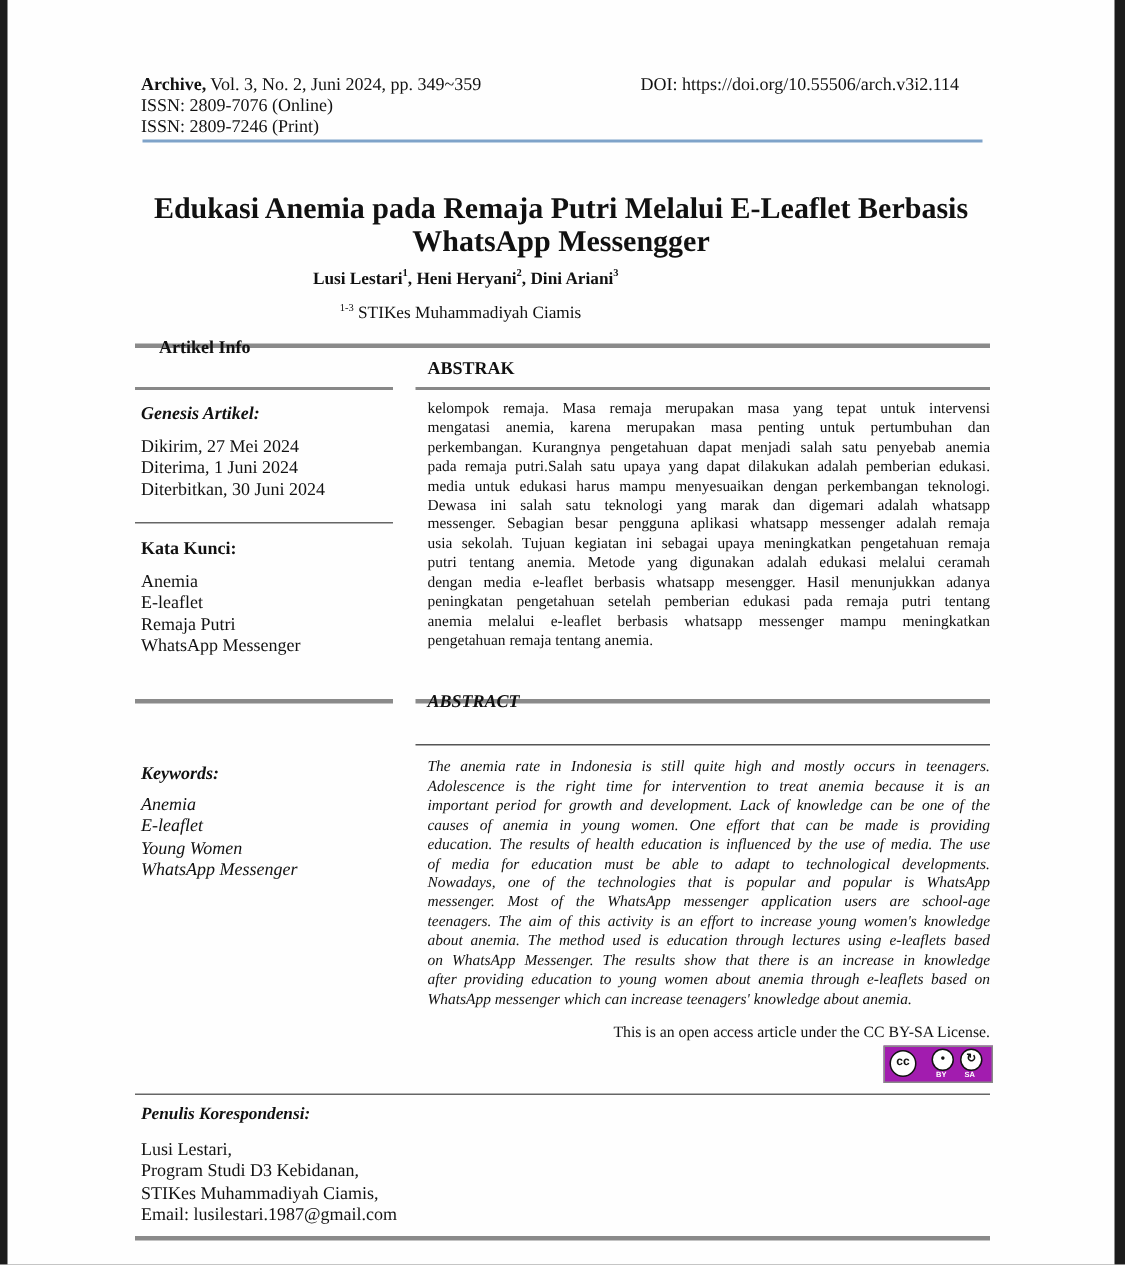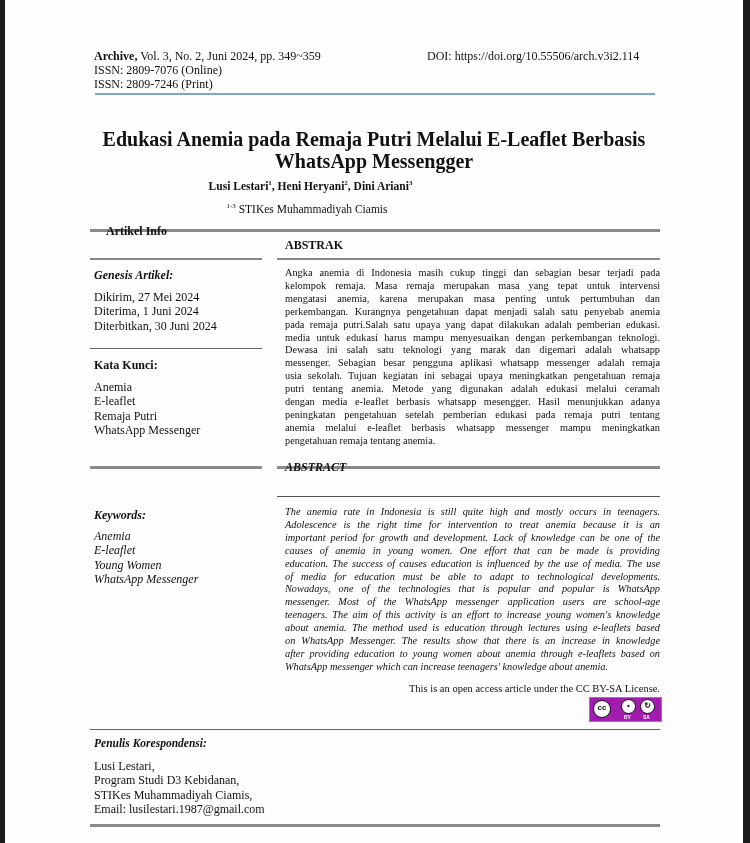--- a/index.html
+++ b/index.html
@@ -70,21 +70,20 @@
   <div class="abs italic" style="left:89px; top:529px;">
     <div class="line">Anemia</div>
     <div class="line">E-leaflet</div>
     <div class="line">Young Women</div>
     <div class="line">WhatsApp Messenger</div>
   </div>
 
   <div class="abs sec" style="left:280px; top:238px;">ABSTRAK</div>
   <div class="hr thin" style="left:272px; top:258px; width:383px;"></div>
   <div class="abs body-text" id="abstrak-body" style="left:280px; top:267px; width:375px;">
-      <div style="text-align: justify; text-align-last: justify;">Angka anemia di Indonesia masih cukup tinggi dan sebagian besar terjadi pada</div>
       <div style="text-align: justify; text-align-last: justify;">kelompok remaja. Masa remaja merupakan masa yang tepat untuk intervensi</div>
       <div style="text-align: justify; text-align-last: justify;">mengatasi anemia, karena merupakan masa penting untuk pertumbuhan dan</div>
       <div style="text-align: justify; text-align-last: justify;">perkembangan. Kurangnya pengetahuan dapat menjadi salah satu penyebab anemia</div>
       <div style="text-align: justify; text-align-last: justify;">pada remaja putri.Salah satu upaya yang dapat dilakukan adalah pemberian edukasi.</div>
       <div style="text-align: justify; text-align-last: justify;">media untuk edukasi harus mampu menyesuaikan dengan perkembangan teknologi.</div>
       <div style="text-align: justify; text-align-last: justify;">Dewasa ini salah satu teknologi yang marak dan digemari adalah whatsapp</div>
       <div style="text-align: justify; text-align-last: justify;">messenger. Sebagian besar pengguna aplikasi whatsapp messenger adalah remaja</div>
       <div style="text-align: justify; text-align-last: justify;">usia sekolah. Tujuan kegiatan ini sebagai upaya meningkatkan pengetahuan remaja</div>
       <div style="text-align: justify; text-align-last: justify;">putri tentang anemia. Metode yang digunakan adalah edukasi melalui ceramah</div>
       <div style="text-align: justify; text-align-last: justify;">dengan media e-leaflet berbasis whatsapp mesengger. Hasil menunjukkan adanya</div>
@@ -94,21 +93,21 @@
     </div>
   <div class="hr thick" style="left:272px; top:466px; width:383px;"></div>
 
   <div class="abs sub" style="left:280px; top:460px;">ABSTRACT</div>
   <div class="hr" style="left:272px; top:496px; width:383px; height:1px; background:#555;"></div>
   <div class="abs body-text italic" id="abstract-body" style="left:280px; top:506px; width:375px;">
       <div style="text-align: justify; text-align-last: justify;">The anemia rate in Indonesia is still quite high and mostly occurs in teenagers.</div>
       <div style="text-align: justify; text-align-last: justify;">Adolescence is the right time for intervention to treat anemia because it is an</div>
       <div style="text-align: justify; text-align-last: justify;">important period for growth and development. Lack of knowledge can be one of the</div>
       <div style="text-align: justify; text-align-last: justify;">causes of anemia in young women. One effort that can be made is providing</div>
-      <div style="text-align: justify; text-align-last: justify;">education. The success of causes education is influenced by the use of media. The use</div>
+      <div style="text-align: justify; text-align-last: justify;">education. The results of health education is influenced by the use of media. The use</div>
       <div style="text-align: justify; text-align-last: justify;">of media for education must be able to adapt to technological developments.</div>
       <div style="text-align: justify; text-align-last: justify;">Nowadays, one of the technologies that is popular and popular is WhatsApp</div>
       <div style="text-align: justify; text-align-last: justify;">messenger. Most of the WhatsApp messenger application users are school-age</div>
       <div style="text-align: justify; text-align-last: justify;">teenagers. The aim of this activity is an effort to increase young women's knowledge</div>
       <div style="text-align: justify; text-align-last: justify;">about anemia. The method used is education through lectures using e-leaflets based</div>
       <div style="text-align: justify; text-align-last: justify;">on WhatsApp Messenger. The results show that there is an increase in knowledge</div>
       <div style="text-align: justify; text-align-last: justify;">after providing education to young women about anemia through e-leaflets based on</div>
       <div style="text-align: justify; text-align-last: left;">WhatsApp messenger which can increase teenagers' knowledge about anemia.</div>
     </div>
 

